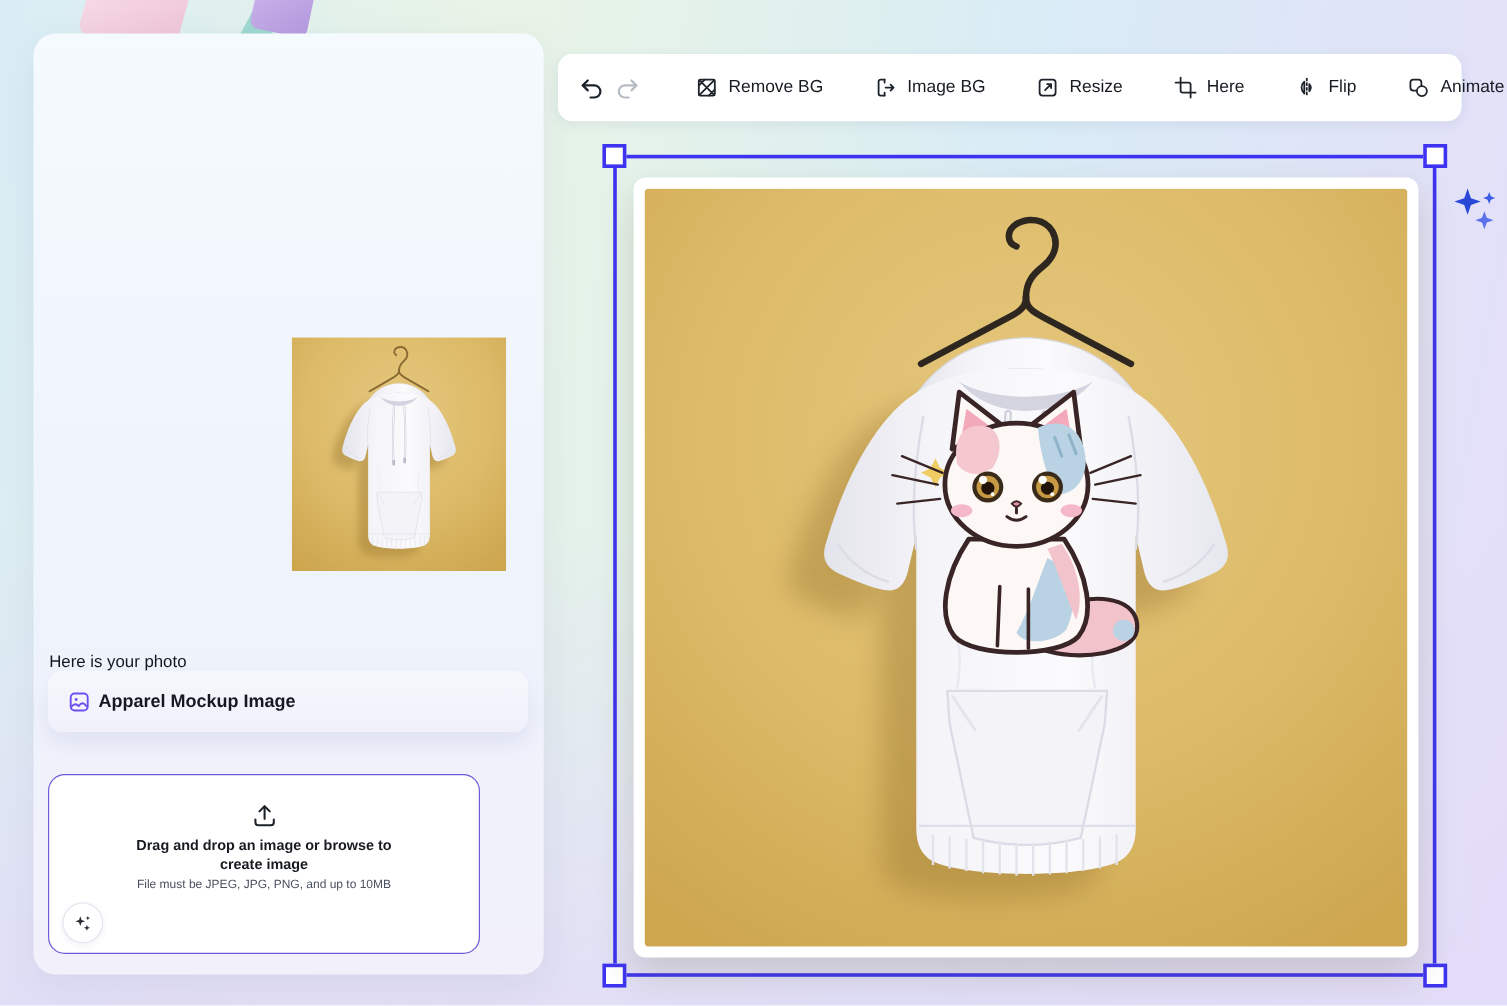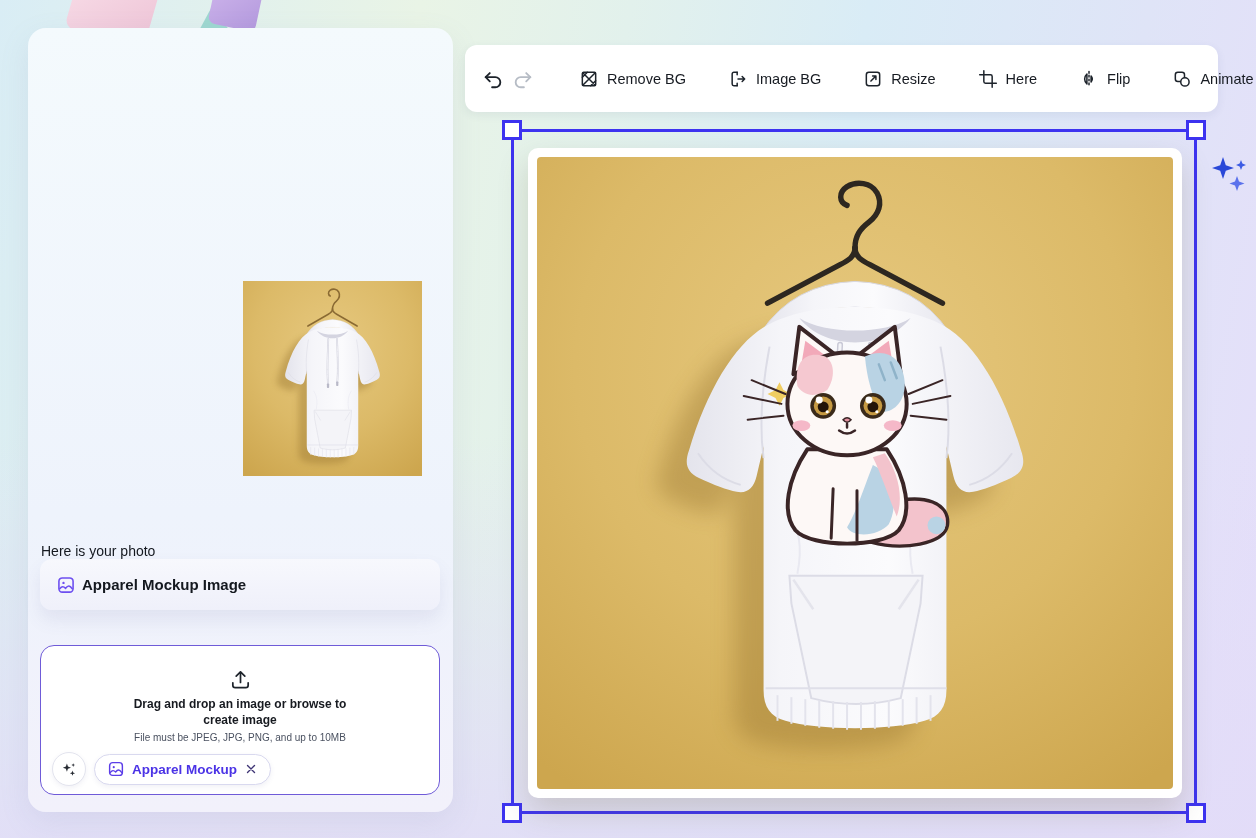--- a/index.html
+++ b/index.html
@@ -26,38 +26,38 @@
     box-shadow:0 10px 30px rgba(120,130,180,.12); }
   .thumb { position:absolute; left:215px; top:253px; width:179px; height:195px;
     overflow:hidden; color:#8a6a33; }
   .thumb svg { display:block; width:100%; height:100%; }
   .chat-msg { position:absolute; left:13px; top:486px; font-size:14px; color:#14181f;margin-top:29px; }
   .tool-card { position:absolute; left:12px; top:531px; width:400px; height:51px;
     border-radius:12px; background:linear-gradient(180deg,#f7f8fd,#eff0fa);
     box-shadow:0 10px 18px rgba(90,90,150,.10);
     display:flex; align-items:center; gap:6px; padding:0 16px; cursor:pointer; }
   .tool-card .label { font-size:15px; font-weight:700; color:#14181f; }
-  .upload-card { position:absolute; left:12px; top:617px; width:400px; height:150px;
+  .upload-card { position:absolute; left:12px; top:617px; width:360px; height:150px;
     border-radius:14px; background:#fff; border:1.5px solid #6f5bd8; }
   .upload-icon-wrap { position:absolute; left:0; right:0; top:22px; text-align:center; }
   .upload-title { position:absolute; left:0; right:0; top:50px; text-align:center;
     font-size:12px; font-weight:700; color:#171a20; line-height:16px; }
   .upload-note { position:absolute; left:0; right:0; top:86px; text-align:center;
     font-size:10px; color:#4a5160; }
   .upload-row { position:absolute; left:11px; top:106px; display:flex; gap:8px; align-items:center; }
   .sparkle-btn { width:34px; height:34px; border-radius:50%; background:#fff;
     border:1px solid #e3e4ee; display:flex; align-items:center; justify-content:center;
     box-shadow:0 2px 5px rgba(80,80,140,.08); cursor:pointer; }
   .chip { height:31px; border-radius:16px; background:#fff; border:1px solid #d9d9ef;
     display:flex; align-items:center; gap:7px; padding:0 12px;
     box-shadow:0 2px 5px rgba(80,80,140,.08); cursor:pointer; }
   .chip .chip-label { font-size:13.5px; font-weight:600; color:#4b33e6; }
 
   
-  .toolbar { position:absolute; z-index:3; left:465px; top:45px; width:753px; height:67px;
+  .toolbar { position:absolute; z-index:3; left:465px; top:45px; width:753px; height:56px;
     background:#fff; border-radius:12px; box-shadow:0 3px 10px rgba(50,70,110,.08);
     display:flex; align-items:center; padding:0 17px; }
   .icon-btn { width:30px; height:30px; display:flex; align-items:center; justify-content:center;
     cursor:pointer; color:#1d232b; }
   .icon-btn.disabled { color:#b6bcc5; }
   .tb-divider { width:1px; height:30px; background:#e7e9ee; margin:0 15px 0 9px; }
   .tb-btn { display:flex; align-items:center; gap:8px; margin-left:21px; margin-right:21px;
     cursor:pointer; color:#1d232b; white-space:nowrap; }
   .tb-btn span { font-size:14.5px; color:#171b22; }
 
@@ -333,27 +333,16 @@
       <div class="upload-note">File must be JPEG, JPG, PNG, and up to 10MB</div>
 
       <div class="upload-row">
         <div class="sparkle-btn">
           <svg width="17" height="17" viewBox="0 0 40 46">
             <path d="M13 7 L15.8 15.2 L24 18 L15.8 20.8 L13 29 L10.2 20.8 L2 18 L10.2 15.2 Z" fill="#272b33"></path>
             <path d="M30 6 L31.4 9.6 L35 11 L31.4 12.4 L30 16 L28.6 12.4 L25 11 L28.6 9.6 Z" fill="#272b33"></path>
             <path d="M28 26 L29.8 31 L35 33 L29.8 35 L28 40 L26.2 35 L21 33 L26.2 31 Z" fill="#272b33"></path>
           </svg>
         </div>
-        <div class="chip">
-          <svg width="18" height="18" viewBox="0 0 24 24" fill="none" stroke="#5b3de8" stroke-width="1.9" stroke-linecap="round" stroke-linejoin="round">
-            <rect x="3.5" y="3.5" width="17" height="17" rx="4"></rect>
-            <circle cx="9" cy="9.5" r="1.4" fill="#5b3de8" stroke="none"></circle>
-            <path d="M4.5 16.5 C7 13.5 9 13.5 11.5 16 C14.5 12 16.5 12.5 19.5 16.5"></path>
-          </svg>
-          <span class="chip-label">Apparel Mockup</span>
-          <svg width="14" height="14" viewBox="0 0 24 24" fill="none" stroke="#3f3575" stroke-width="2.4" stroke-linecap="round">
-            <path d="M6 6 L18 18 M18 6 L6 18"></path>
-          </svg>
-        </div>
       </div>
     </div>
   </div>
 </div>
 
 </body></html>

